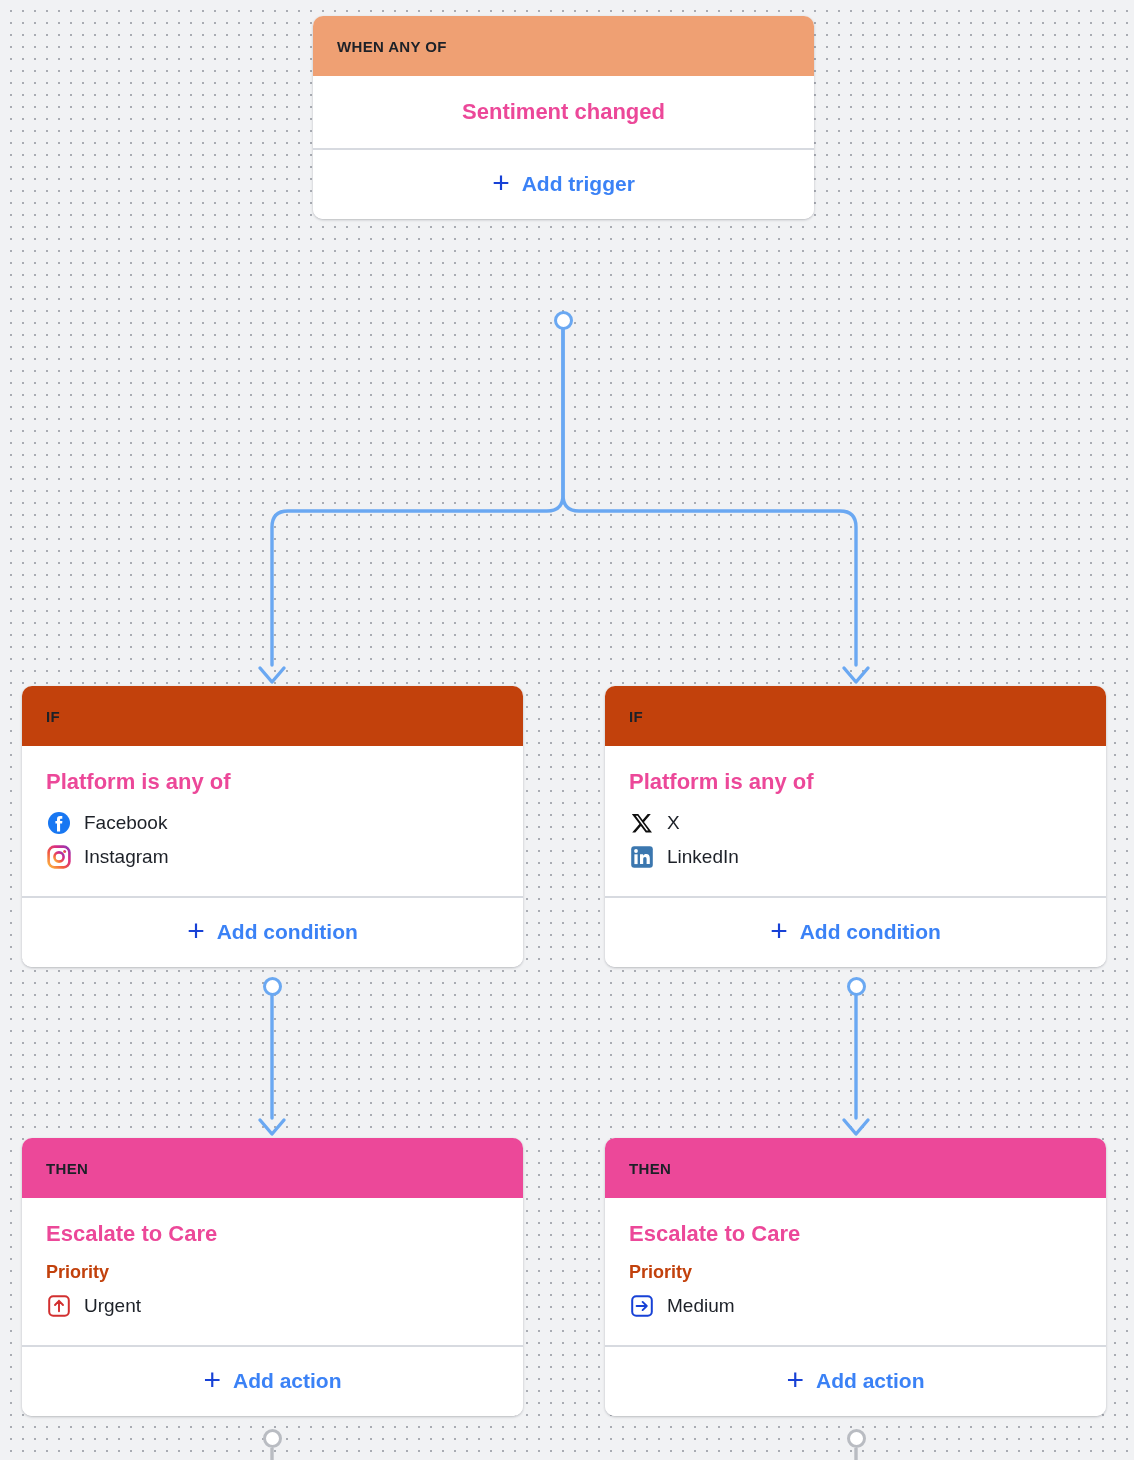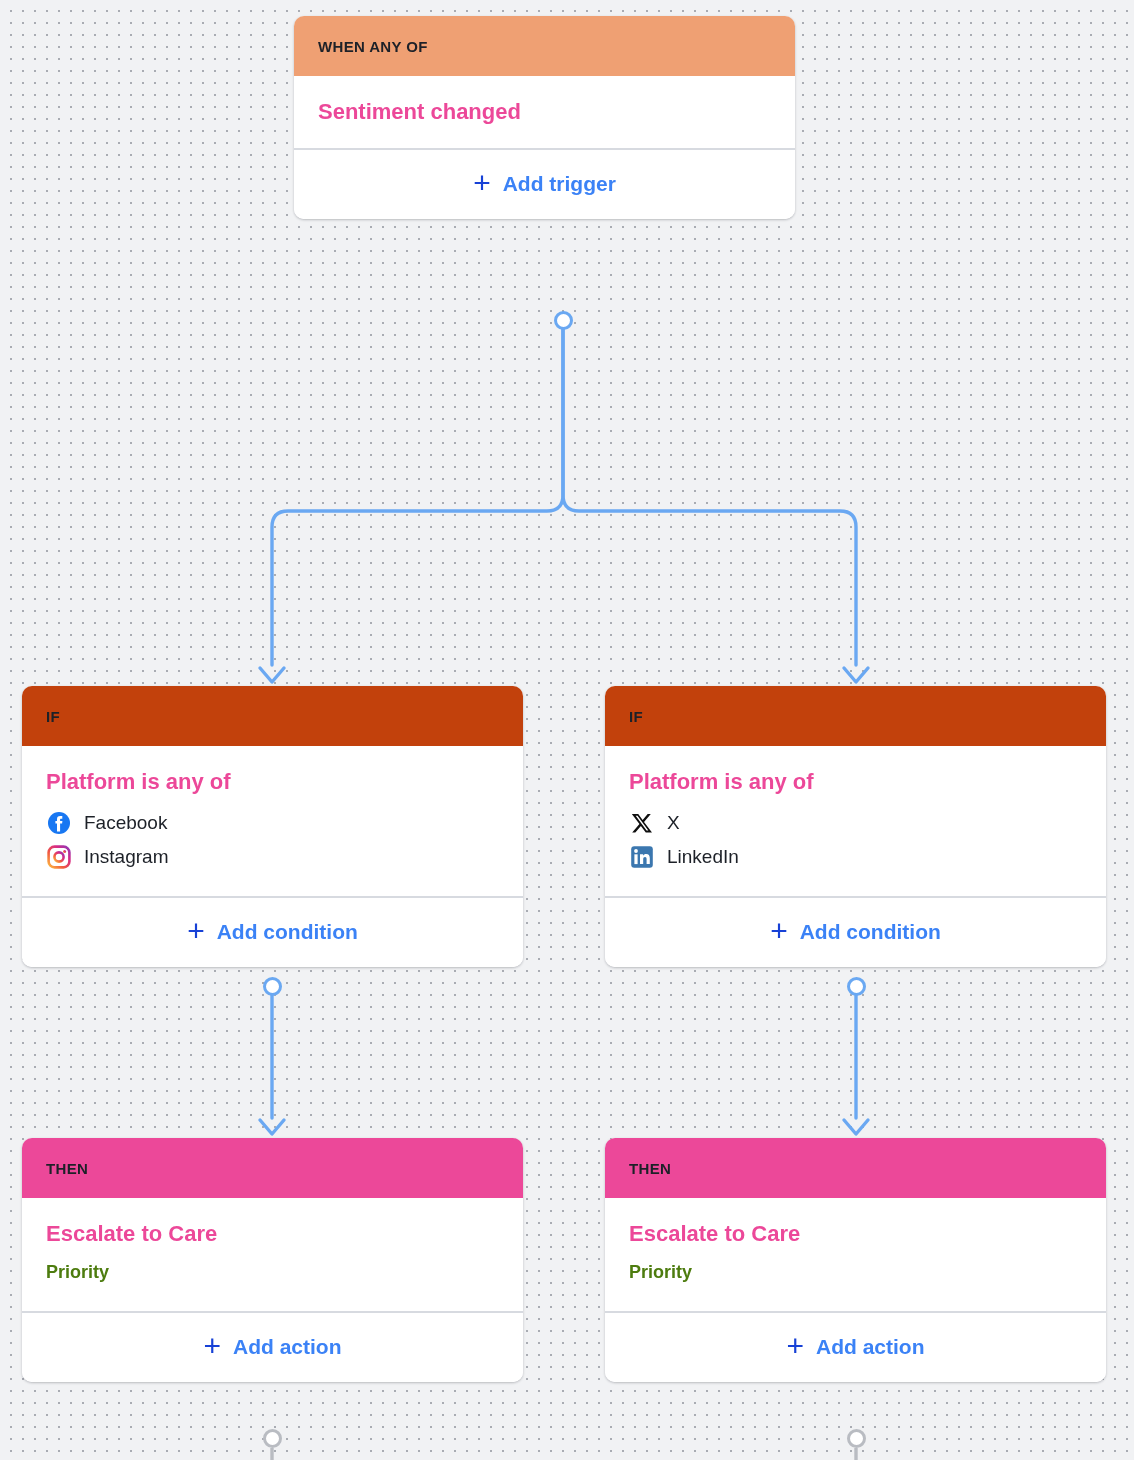--- a/index.html
+++ b/index.html
@@ -69,21 +69,21 @@
   .row-title {
     font-size: 22px;
     font-weight: bold;
     color: #ec4899;
     line-height: 1.25;
   }
 
   .sub-label {
     font-size: 18px;
     font-weight: bold;
-    color: #4d7c0f;
+    color: #c2410c;
     margin-top: 14px;
     margin-bottom: 6px;
   }
 
   .item-list { margin-top: 10px; }
 
   .item {
     display: flex;
     align-items: center;
     gap: 12px;
@@ -123,21 +123,21 @@
     line-height: 1;
     margin-top: -3px;
   }
   .add-row .add-label {
     font-size: 21px;
     font-weight: bold;
     color: #3b82f6;
   }
 
   
-  #node-trigger   { left: 294px; top: 16px;   width: 501px; }
+  #node-trigger   { left: 313px; top: 16px;   width: 501px; text-align: center; }
   #node-if-left   { left: 22px;  top: 686px;  width: 501px; }
   #node-if-right  { left: 605px; top: 686px;  width: 501px; }
   #node-then-left { left: 22px;  top: 1138px; width: 501px; }
   #node-then-right{ left: 605px; top: 1138px; width: 501px; }
 
   
   .handle {
     position: absolute;
     width: 19px;
     height: 19px;
@@ -263,35 +263,53 @@
   </div>
   <div class="handle blue" style="left:847px; top:977px;"></div>
 
   <div class="node" id="node-then-left">
     <div class="node-header hdr-action">
       <span>THEN</span>
     </div>
     <div class="row">
       <div class="row-title">Escalate to Care</div>
       <div class="sub-label">Priority</div>
+      <div class="item">
+        <span class="icon-box">
+          <svg width="24" height="24" viewBox="0 0 24 24">
+            <rect x="2.2" y="2.2" width="19.6" height="19.6" rx="4" fill="none" stroke="#d22f2f" stroke-width="2"></rect>
+            <path d="M12 17.2V7.4M12 6.8l-4 4.2M12 6.8l4 4.2" fill="none" stroke="#d22f2f" stroke-width="1.9" stroke-linecap="round" stroke-linejoin="round"></path>
+          </svg>
+        </span>
+        <span class="item-label">Urgent</span>
+      </div>
     </div>
     <div class="add-row">
       <span class="plus">+</span>
       <span class="add-label">Add action</span>
     </div>
   </div>
   <div class="handle gray" style="left:263px; top:1429px;"></div>
 
   <div class="node" id="node-then-right">
     <div class="node-header hdr-action">
       <span>THEN</span>
     </div>
     <div class="row">
       <div class="row-title">Escalate to Care</div>
       <div class="sub-label">Priority</div>
+      <div class="item">
+        <span class="icon-box">
+          <svg width="24" height="24" viewBox="0 0 24 24">
+            <rect x="2.2" y="2.2" width="19.6" height="19.6" rx="4" fill="none" stroke="#1741d6" stroke-width="2"></rect>
+            <path d="M6.6 12h10.2M12.6 7.9l4.2 4.1-4.2 4.1" fill="none" stroke="#1741d6" stroke-width="1.9" stroke-linecap="round" stroke-linejoin="round"></path>
+          </svg>
+        </span>
+        <span class="item-label">Medium</span>
+      </div>
     </div>
     <div class="add-row">
       <span class="plus">+</span>
       <span class="add-label">Add action</span>
     </div>
   </div>
   <div class="handle gray" style="left:847px; top:1429px;"></div>
 
 </div>
 

